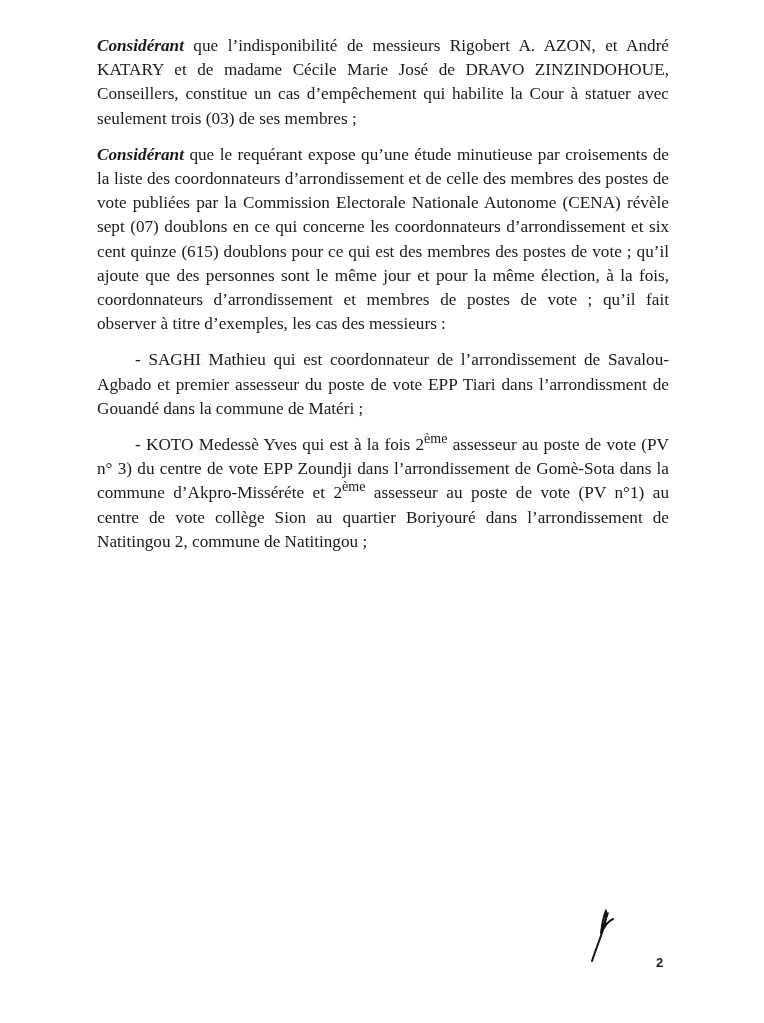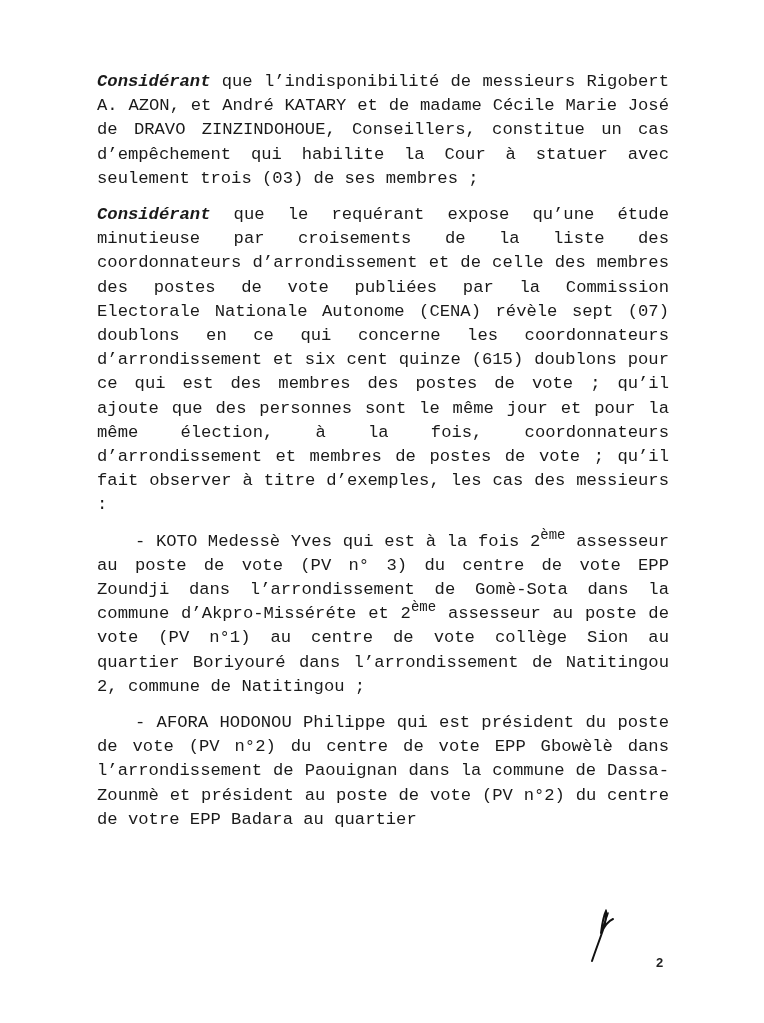--- a/index.html
+++ b/index.html
@@ -1,43 +1,42 @@
 <!DOCTYPE html>
 <html><head>
 <meta charset="utf-8">
 <style>
   html, body { margin:0; padding:0; background:#ffffff; }
   body { width:764px; height:1023px; position:relative; overflow:hidden; }
   .page {
     position:absolute; left:97px; top:34px; width:572px;
-    font-family:Liberation Mono, monospace;
+    font-family:Liberation Serif, serif;
     font-size:17.2px; line-height:24.2px; color:#1a1a1a;
     text-align:justify;
-    margin-top:36px;
   }
   .para { margin:0 0 12px 0; text-align:justify; text-align-last:left; }
   .para.item { text-indent:38px; }
   .lead { font-weight:bold; font-style:italic; }
   sup { font-size:14px; line-height:0; vertical-align:super; }
   .sig { position:absolute; left:588px; top:905px; width:40px; height:60px; }
   .pagenum { position:absolute; left:656px; top:955px; font-family:"Liberation Sans", sans-serif; font-weight:bold; font-size:13px; color:#222; }
 </style>
 </head>
 <body>
 
 <div class="page">
   <p class="para"><span class="lead">Considérant</span><span> que l’indisponibilité de messieurs Rigobert A. AZON, et André KATARY et de madame Cécile Marie José de DRAVO ZINZINDOHOUE, Conseillers, constitue un cas d’empêchement qui habilite la Cour à statuer avec seulement trois (03) de ses membres ;</span></p>
 
   <p class="para"><span class="lead">Considérant</span><span> que le requérant expose qu’une étude minutieuse par croisements de la liste des coordonnateurs d’arrondissement et de celle des membres des postes de vote publiées par la Commission Electorale Nationale Autonome (CENA) révèle sept (07) doublons en ce qui concerne les coordonnateurs d’arrondissement et six cent quinze (615) doublons pour ce qui est des membres des postes de vote ; qu’il ajoute que des personnes sont le même jour et pour la même élection, à la fois, coordonnateurs d’arrondissement et membres de postes de vote ; qu’il fait observer à titre d’exemples, les cas des messieurs :</span></p>
 
 
+  <p class="para item">- SAGHI Mathieu qui est coordonnateur de l’arrondissement de Savalou-Agbado et premier assesseur du poste de vote EPP Tiari dans l’arrondissment de Gouandé dans la commune de Matéri ;</p>
 
   <p class="para item"><span>- KOTO Medessè Yves qui est à la fois 2</span><sup>ème</sup><span> assesseur au poste de vote (PV n° 3) du centre de vote EPP Zoundji dans l’arrondissement de Gomè-Sota dans la commune d’Akpro-Misséréte et 2</span><sup>ème</sup><span> assesseur au poste de vote (PV n°1) au centre de vote collège Sion au quartier Boriyouré dans l’arrondissement de Natitingou 2, commune de Natitingou ;</span></p>
 
-  <p class="para item">- AFORA HODONOU Philippe qui est président du poste de vote (PV n°2) du centre de vote EPP Gbowèlè dans l’arrondissement de Paouignan dans la commune de Dassa-Zounmè et président au poste de vote (PV n°2) du centre de votre EPP Badara au quartier</p>
 </div>
 
 <svg class="sig" viewBox="0 0 40 60">
   <path d="M4 56 C8 44 12 34 16 22 C18 14 19 8 18 6 C16 10 14 20 13 28 M13 28 C16 22 20 16 25 14" fill="none" stroke="#111" stroke-width="2" stroke-linecap="round"></path>
   <path d="M14 26 C16 18 19 12 20 8" fill="none" stroke="#111" stroke-width="1.6" stroke-linecap="round"></path>
 </svg>
 
 <div class="pagenum">2</div>
 
 </body></html>

